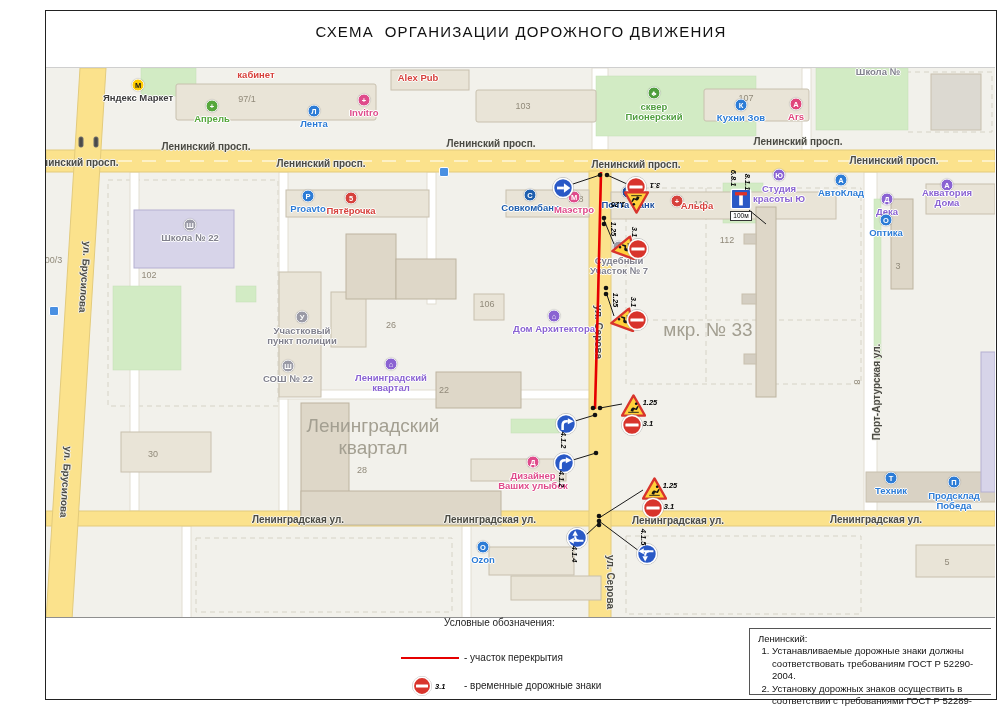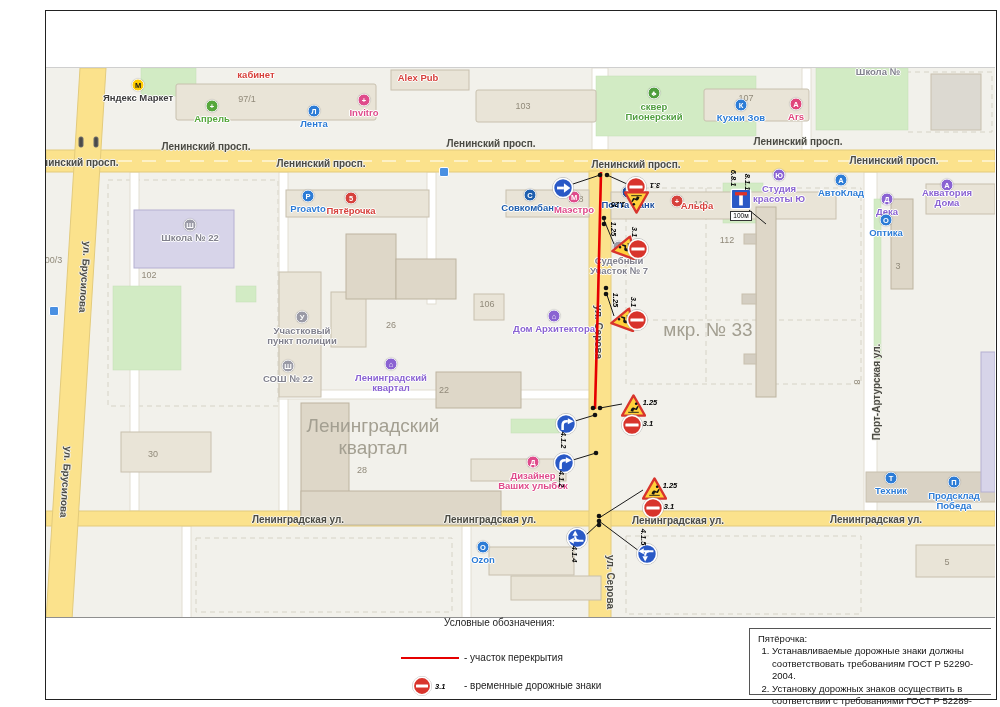--- a/index.html
+++ b/index.html
@@ -39,20 +39,21 @@
   .notes{position:absolute;left:703px;top:617px;width:242px;height:67px;border-left:1px solid #555;border-top:1px solid #555;border-bottom:1px solid #555;padding:4px 6px 4px 8px;}
   .notes-head{font-size:9.5px;color:#111;margin:0 0 1px 0;}
   .notes ol{margin:0;padding-left:14px;font-size:9.5px;color:#111;line-height:1.32;}
   .notes li{margin:0;}
 </style>
 </head>
 <body>
 
 <div class="sheet">
   <div class="frame">
+    <div class="title">СХЕМА  ОРГАНИЗАЦИИ ДОРОЖНОГО ДВИЖЕНИЯ</div>
 
     <div class="map">
 
       <svg class="base" width="949" height="551" viewBox="0 0 949 551">
         <g stroke="#d6d3c6" stroke-width="1" stroke-dasharray="5 4" fill="none">
           <rect x="62" y="112" width="170" height="226"></rect>
           <rect x="580" y="120" width="235" height="196"></rect>
           <path d="M580 252 H815"></path>
             <path d="M660 120 V316"></path>
           <rect x="580" y="468" width="235" height="78"></rect>
@@ -411,20 +412,20 @@
         <svg viewBox="0 0 24 24">
           <circle cx="12" cy="12" r="11.4" fill="none" stroke="#9b9b9b" stroke-width="0.7"></circle>
           <circle cx="12" cy="12" r="10.4" fill="#d8342c" stroke="#fff" stroke-width="1.8"></circle>
           <rect x="4.8" y="10.3" width="14.4" height="3.4" rx="0.6" fill="#fff"></rect>
         </svg>
       </div>
     <div class="legend-sign-code">3.1</div>
     <div class="legend-item2">- временные дорожные знаки</div>
 
     <div class="notes">
-      <div class="notes-head">Пятёрочка:</div>
+      <div class="notes-head">Ленинский:</div>
       <ol>
         <li>Устанавливаемые дорожные знаки должны соответствовать требованиям ГОСТ Р 52290-2004.</li>
         <li>Установку дорожных знаков осуществить в соответствии с требованиями ГОСТ Р 52289-2019.</li>
       </ol>
     </div>
   </div>
 </div>
 
 </body></html>

